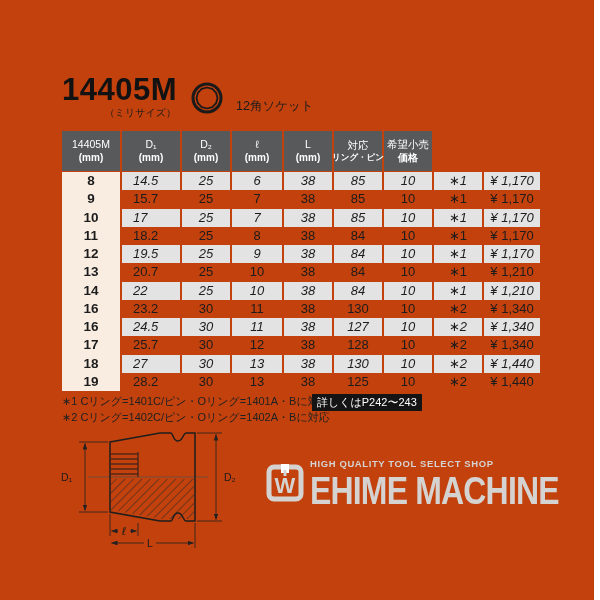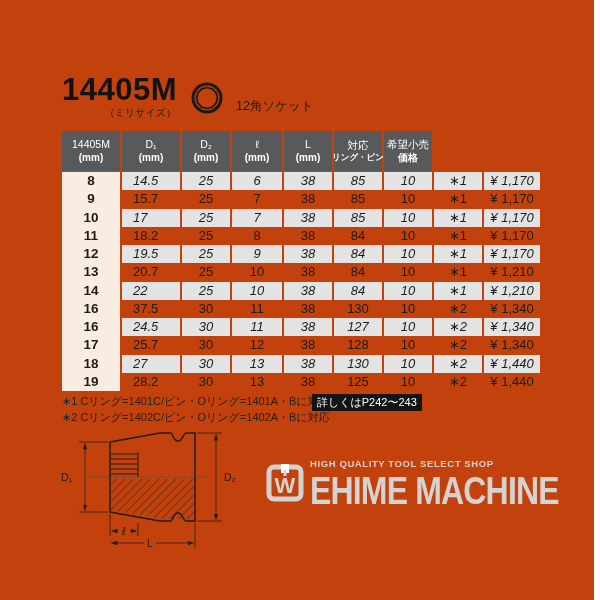--- a/index.html
+++ b/index.html
@@ -172,21 +172,21 @@
           <div class="td c2">25</div>
           <div class="td c3">10</div>
           <div class="td c4">38</div>
           <div class="td c5">84</div>
           <div class="td c6">10</div>
           <div class="td c7">∗1</div>
           <div class="td c8">¥ 1,210</div>
         </div>
         <div class="tr even">
           <div class="td c0">16</div>
-          <div class="td c1">37.5</div>
+          <div class="td c1">23.2</div>
           <div class="td c2">30</div>
           <div class="td c3">11</div>
           <div class="td c4">38</div>
           <div class="td c5">130</div>
           <div class="td c6">10</div>
           <div class="td c7">∗2</div>
           <div class="td c8">¥ 1,340</div>
         </div>
         <div class="tr odd">
           <div class="td c0">16</div>

